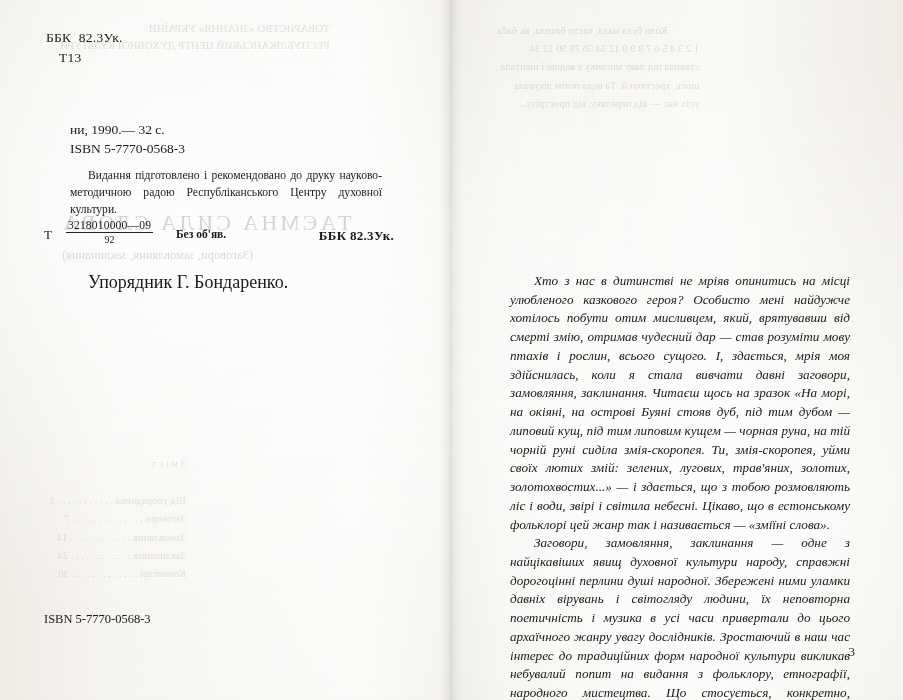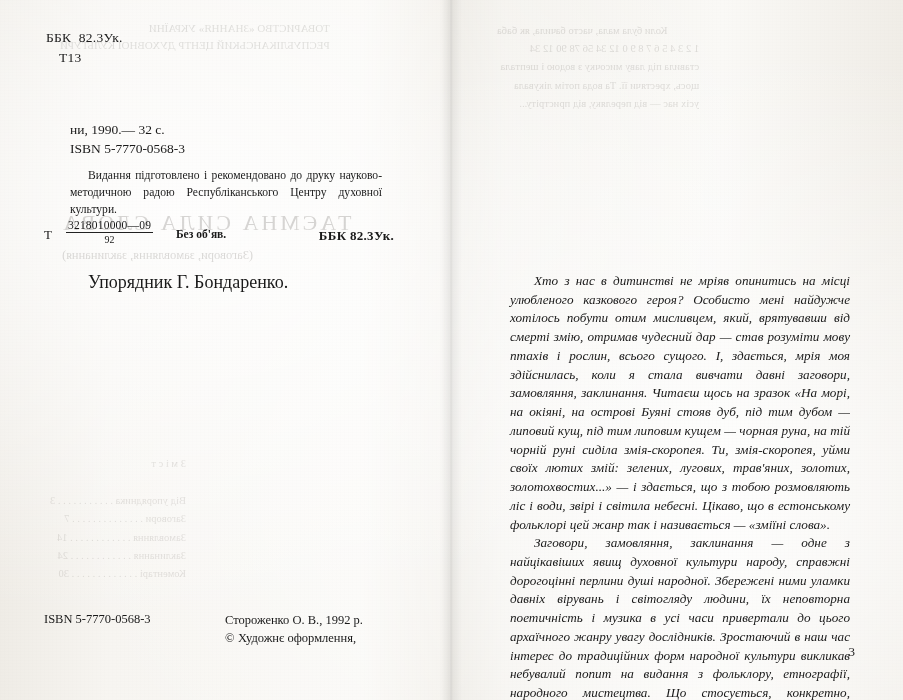--- a/index.html
+++ b/index.html
@@ -290,28 +290,20 @@
         <span class="den">92</span>
       </span>
       <span class="noobj">Без об'яв.</span>
       <span class="bbk-right">ББК 82.3Ук.</span>
     </div>
 
     <div class="compiler">Упорядник Г. Бондаренко.</div>
 
     <div class="isbn-foot">ISBN 5-7770-0568-3</div>
 
-    <div class="copyright">
-      <div>
-        <span>Стороженко О. В., 1992 р.</span>
-      </div>
-      <div class="row2">
-        <span class="c-sym">©</span><span>Художнє оформлення,</span>
-      </div>
-    </div>
 
   </div>
 
   <div class="right-page">
 
     <div class="ghost-r ghost-r-top">                      Коли була мала, часто бачила, як баба
           1 2 3 4 5 6 7 8 9 0 12 34 56 78 90 12 34
           ставила під лаву мисочку з водою і шептала
           щось, хрестячи її. Та вода потім лікувала
           усіх нас — від переляку, від пристріту...</div>

